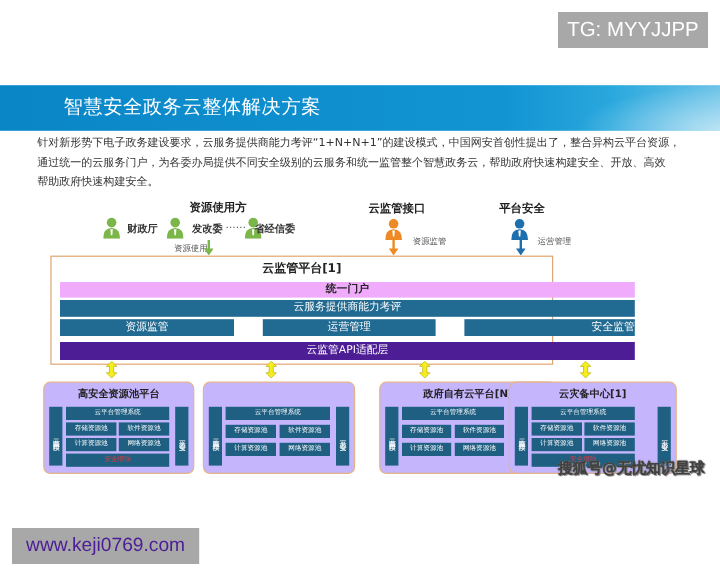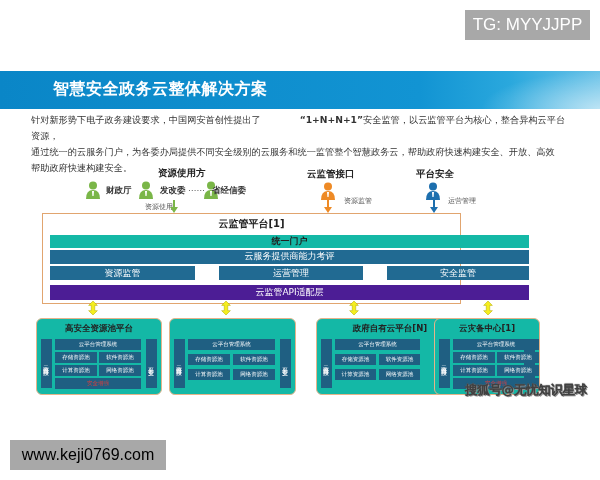--- a/index.html
+++ b/index.html
@@ -1,55 +1,55 @@
 <!DOCTYPE html>
 <html><head>
 <meta charset="utf-8">
 <style>
   html,body{margin:0;padding:0;background:#fff;}
   body{width:600px;height:480px;position:relative;overflow:hidden;font-family:"DejaVu Sans","Liberation Sans",sans-serif;color:#222;}
   .abs{position:absolute;}
   .tg{left:465px;top:10px;width:125px;height:30px;background:#a8a8a8;color:#fff;font-family:"Liberation Sans",sans-serif;font-size:17px;line-height:30px;text-align:center;}
   .banner{left:0;top:71px;width:600px;height:38px;background:linear-gradient(90deg,#0a86c7 0%,#1294d3 70%,#2aa8dd 85%,#6cc3e8 100%);}
   .banner::after{content:"";position:absolute;right:0;top:0;width:120px;height:38px;background:radial-gradient(ellipse at 100% 100%,rgba(255,255,255,.55),rgba(255,255,255,0) 70%);}
-  .banner-title{left:53px;top:8px;font-size:16px;font-weight:bold;color:#fff;letter-spacing:.5px;}
+  .banner-title{left:53px;top:8px;font-size:16px;font-weight:normal;color:#fff;letter-spacing:.5px;}
   .para{left:31px;top:112px;width:540px;font-size:9.2px;line-height:16px;color:#333;}
-  .para b{font-weight:bold;margin-left:39px;}
+  .para b{font-weight:normal;}
   .persona-head{font-size:9.5px;font-weight:bold;color:#222;}
   .plabel{font-size:8.5px;font-weight:bold;color:#333;}
   .small{font-size:7px;color:#555;}
   .person{width:14px;height:18px;}
   .mainbox{left:42px;top:213px;width:419px;height:91px;border:1.5px solid #e1a56f;background:#fff;box-sizing:border-box;}
   .main-title{position:absolute;left:0;top:3px;width:100%;text-align:center;font-size:10px;font-weight:bold;color:#222;}
   .bar{position:absolute;left:7px;width:479px;text-align:center;font-size:9px;line-height:13px;}
-  .b-portal{top:21px;height:13px;background:#14b8a6;color:#222;font-weight:bold;}
+  .b-portal{top:21px;height:13px;background:#f0abfc;color:#222;font-weight:bold;}
   .b-eval{top:36px;height:14px;background:#216a92;color:#fff;}
   .b-row{top:52px;height:14px;}
   .seg{position:absolute;top:0;height:14px;background:#216a92;color:#fff;text-align:center;font-size:9px;line-height:14px;}
   .b-api{top:71px;height:15px;background:#4c1d95;color:#fff;line-height:15px;}
   .uarrow{width:10px;height:14px;}
-  .pool{top:318px;height:77px;border:1.5px solid #e4b48a;border-radius:6px;background:#14b8a6;box-sizing:border-box;}
+  .pool{top:318px;height:77px;border:1.5px solid #e4b48a;border-radius:6px;background:#c4b5fd;box-sizing:border-box;}
   .pool-title{position:absolute;left:0;top:4px;width:100%;text-align:center;font-size:8.5px;font-weight:bold;color:#222;}
   .vbar{position:absolute;top:20px;width:11px;height:49px;background:#1f5f82;color:#fff;font-size:6px;line-height:7px;text-align:center;display:flex;align-items:center;justify-content:center;writing-mode:vertical-rl;letter-spacing:1px;}
   .blk{position:absolute;background:#1f5f82;color:#fff;font-size:5.5px;text-align:center;line-height:11px;height:11px;}
   .blk-red{color:#e23b3b;}
   .sohu{left:465px;top:382px;font-size:12.5px;color:#404040;text-shadow:0 0 1px #666,0 0 1px #666,1px 1px 0 #999;font-weight:bold;letter-spacing:-.3px;}
-  .kj{left:10px;top:440px;width:156px;height:30px;background:#a8a8a8;color:#000000;font-family:"Liberation Sans",sans-serif;font-size:16px;line-height:30px;text-align:center;}
+  .kj{left:10px;top:440px;width:156px;height:30px;background:#a8a8a8;color:#4c1d95;font-family:"Liberation Sans",sans-serif;font-size:16px;line-height:30px;text-align:center;}
 </style>
 </head>
 <body>
 
 <div class="abs tg">TG: MYYJJPP</div>
 
 <div class="abs banner">
   <div class="abs banner-title">智慧安全政务云整体解决方案</div>
 </div>
 
 <div class="abs para">
-  <div><span>针对新形势下电子政务建设要求，中国网安首创性提出了</span><b>“1+N+N+1”</b><span>安全监管，以云监管平台为核心，整合异构云平台资源，</span></div>
+  <div><span>针对新形势下电子政务建设要求，云服务提供商能力考评</span><b>“1+N+N+1”</b><span>的建设模式，中国网安首创性提出了，整合异构云平台资源，</span></div>
   <div>通过统一的云服务门户，为各委办局提供不同安全级别的云服务和统一监管整个智慧政务云，帮助政府快速构建安全、开放、高效</div>
   <div>帮助政府快速构建安全。</div>
 </div>
 
 <div class="abs persona-head" style="left:158px;top:167px;">资源使用方</div>
 
 <svg class="abs person" style="left:86px;top:181px;" viewBox="0 0 14 18">
     <circle cx="7" cy="4.5" r="4" fill="#7ab648"></circle>
     <path d="M0 18 Q0 9 7 9 Q14 9 14 18Z" fill="#7ab648"></path>
     <path d="M6 10 L8 10 L7.6 15 L6.4 15Z" fill="#fff"></path>
@@ -101,21 +101,21 @@
     <path d="M0 8 L8 8 L4 14Z" fill="#1d6fae"></path>
   </svg>
 
 <div class="abs mainbox">
   <div class="main-title">云监管平台[1]</div>
   <div class="bar b-portal">统一门户</div>
   <div class="bar b-eval">云服务提供商能力考评</div>
   <div class="bar b-row">
     <div class="seg" style="left:0;width:145px;">资源监管</div>
     <div class="seg" style="left:169px;width:144px;">运营管理</div>
-    <div class="seg" style="left:337px;width:142px;">安全监管</div>
+    <div class="seg" style="left:337px;width:142px;text-align:right;">安全监管</div>
   </div>
   <div class="bar b-api">云监管API适配层</div>
 </div>
 
 <svg class="abs uarrow" style="left:88px;top:301px;" viewBox="0 0 10 16">
     <path d="M5 0 L10 5 L7 5 L7 11 L10 11 L5 16 L0 11 L3 11 L3 5 L0 5Z" fill="#f5ee1e" stroke="#b5a800" stroke-width=".6"></path>
   </svg>
 <svg class="abs uarrow" style="left:221px;top:301px;" viewBox="0 0 10 16">
     <path d="M5 0 L10 5 L7 5 L7 11 L10 11 L5 16 L0 11 L3 11 L3 5 L0 5Z" fill="#f5ee1e" stroke="#b5a800" stroke-width=".6"></path>
   </svg>
@@ -152,21 +152,21 @@
   <div class="pool-title">政府自有云平台[N]</div>
   <div class="vbar" style="left:4px;">云监管接口</div>
   <div class="vbar" style="right:4px;">平台安全</div>
   <div class="blk" style="left:18px;top:20px;width:85px;">云平台管理系统</div>
   <div class="blk" style="left:18px;top:35px;width:41px;">存储资源池</div>
   <div class="blk" style="left:62px;top:35px;width:41px;">软件资源池</div>
   <div class="blk" style="left:18px;top:50px;width:41px;">计算资源池</div>
   <div class="blk" style="left:62px;top:50px;width:41px;">网络资源池</div>
 </div>
 
-<div class="abs pool" style="left:434px;width:106px;">
+<div class="abs pool" style="left:424px;width:140px;">
   <div class="pool-title">云灾备中心[1]</div>
   <div class="vbar" style="left:4px;">云监管接口</div>
   <div class="vbar" style="right:4px;">平台安全</div>
   <div class="blk" style="left:18px;top:20px;width:86px;">云平台管理系统</div>
   <div class="blk" style="left:18px;top:33px;width:42px;">存储资源池</div>
   <div class="blk" style="left:62px;top:33px;width:42px;">软件资源池</div>
   <div class="blk" style="left:18px;top:46px;width:42px;">计算资源池</div>
   <div class="blk" style="left:62px;top:46px;width:42px;">网络资源池</div>
   <div class="blk blk-red" style="left:18px;top:59px;width:86px;">安全增强</div>
 </div>

